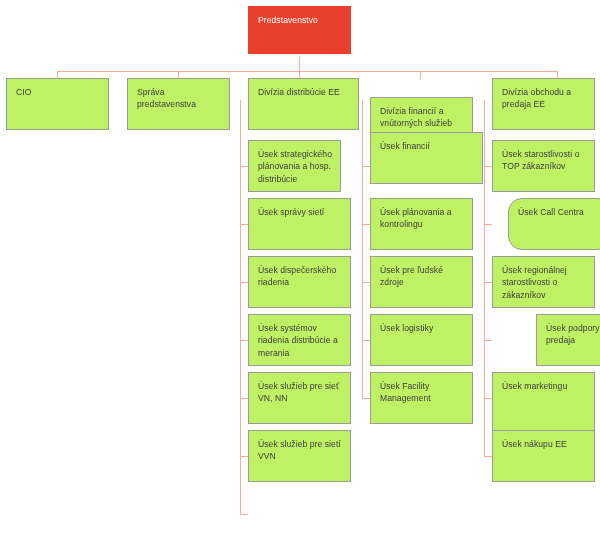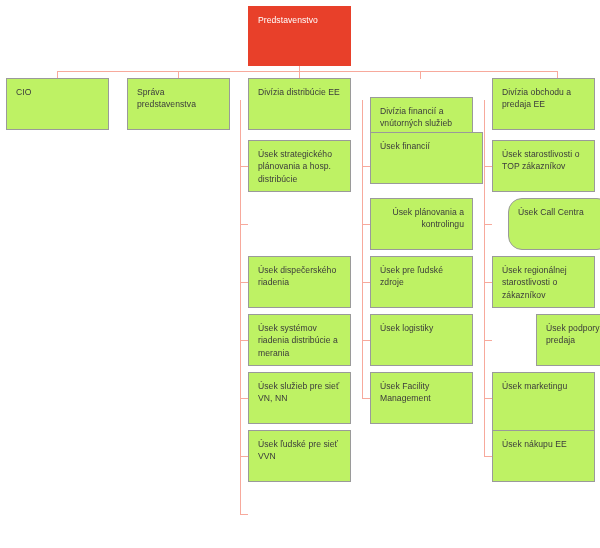--- a/index.html
+++ b/index.html
@@ -72,36 +72,37 @@
   <div class="conn h" style="left:362px; top:398px; width:8px;"></div>
 
   <div class="conn v" style="left:484px; top:100px; height:357px;"></div>
   <div class="conn h" style="left:484px; top:166px; width:8px;"></div>
   <div class="conn h" style="left:484px; top:224px; width:8px;"></div>
   <div class="conn h" style="left:484px; top:282px; width:8px;"></div>
   <div class="conn h" style="left:484px; top:340px; width:8px;"></div>
   <div class="conn h" style="left:484px; top:398px; width:8px;"></div>
   <div class="conn h" style="left:484px; top:456px; width:8px;"></div>
 
-  <div class="node root" style="left:248px; top:6px; width:103px; height:60px;">Predstavenstvo</div>
+  <div class="node root" style="left:248px; top:6px; width:103px; height:48px;">Predstavenstvo</div>
 
   <div class="node" style="left:6px; top:78px; width:103px; height:52px;">CIO</div>
   <div class="node" style="left:127px; top:78px; width:103px; height:52px;">Správa predstavenstva</div>
-  <div class="node" style="left:248px; top:78px; width:103px; height:52px;">Divízia distribúcie EE</div>
+  <div class="node" style="left:248px; top:78px; width:111px; height:52px;">Divízia distribúcie EE</div>
   <div class="node" style="left:370px; top:78px; width:103px; height:52px;margin-top:19px;">Divízia financií a vnútorných služieb</div>
   <div class="node" style="left:492px; top:78px; width:103px; height:52px;">Divízia obchodu a predaja EE</div>
 
-  <div class="node" style="left:248px; top:140px; width:103px; height:52px;">Úsek strategického plánovania a hosp. distribúcie</div>
+  <div class="node" style="left:248px; top:140px; width:93px; height:52px;">Úsek strategického plánovania a hosp. distribúcie</div>
+  <div class="node" style="left:248px; top:198px; width:103px; height:52px;">Úsek správy sietí</div>
   <div class="node" style="left:248px; top:314px; width:103px; height:52px;">Úsek systémov riadenia distribúcie a merania</div>
   <div class="node" style="left:248px; top:256px; width:103px; height:52px;">Úsek dispečerského riadenia</div>
   <div class="node" style="left:248px; top:372px; width:103px; height:52px;">Úsek služieb pre sieť VN, NN</div>
-  <div class="node" style="left:248px; top:430px; width:103px; height:52px;">Úsek ľudské pre sieť VVN</div>
+  <div class="node" style="left:248px; top:430px; width:103px; height:52px;">Úsek služieb pre sietí VVN</div>
 
   <div class="node" style="left:370px; top:132px; width:113px; height:52px;">Úsek financií</div>
-  <div class="node" style="left:370px; top:198px; width:103px; height:52px;text-align:right;">Úsek plánovania a kontrolingu</div>
+  <div class="node" style="left:370px; top:198px; width:103px; height:52px;">Úsek plánovania a kontrolingu</div>
   <div class="node" style="left:370px; top:256px; width:103px; height:52px;">Úsek pre ľudské zdroje</div>
   <div class="node" style="left:370px; top:314px; width:103px; height:52px;">Úsek logistiky</div>
   <div class="node" style="left:370px; top:372px; width:103px; height:52px;">Úsek Facility Management</div>
 
   <div class="node" style="left:492px; top:140px; width:103px; height:52px;">Úsek starostlivosti o TOP zákazníkov</div>
   <div class="node" style="left:508px; top:198px; width:103px; height:52px;border-radius:14px;">Úsek Call Centra</div>
   <div class="node" style="left:492px; top:256px; width:103px; height:52px;">Úsek regionálnej starostlivosti o zákazníkov</div>
   <div class="node" style="left:492px; top:314px; width:103px; height:52px;margin-left:44px;">Úsek podpory predaja</div>
   <div class="node" style="left:492px; top:372px; width:103px; height:66px;">Úsek marketingu</div>
   <div class="node" style="left:492px; top:430px; width:103px; height:52px;">Úsek nákupu EE</div>

